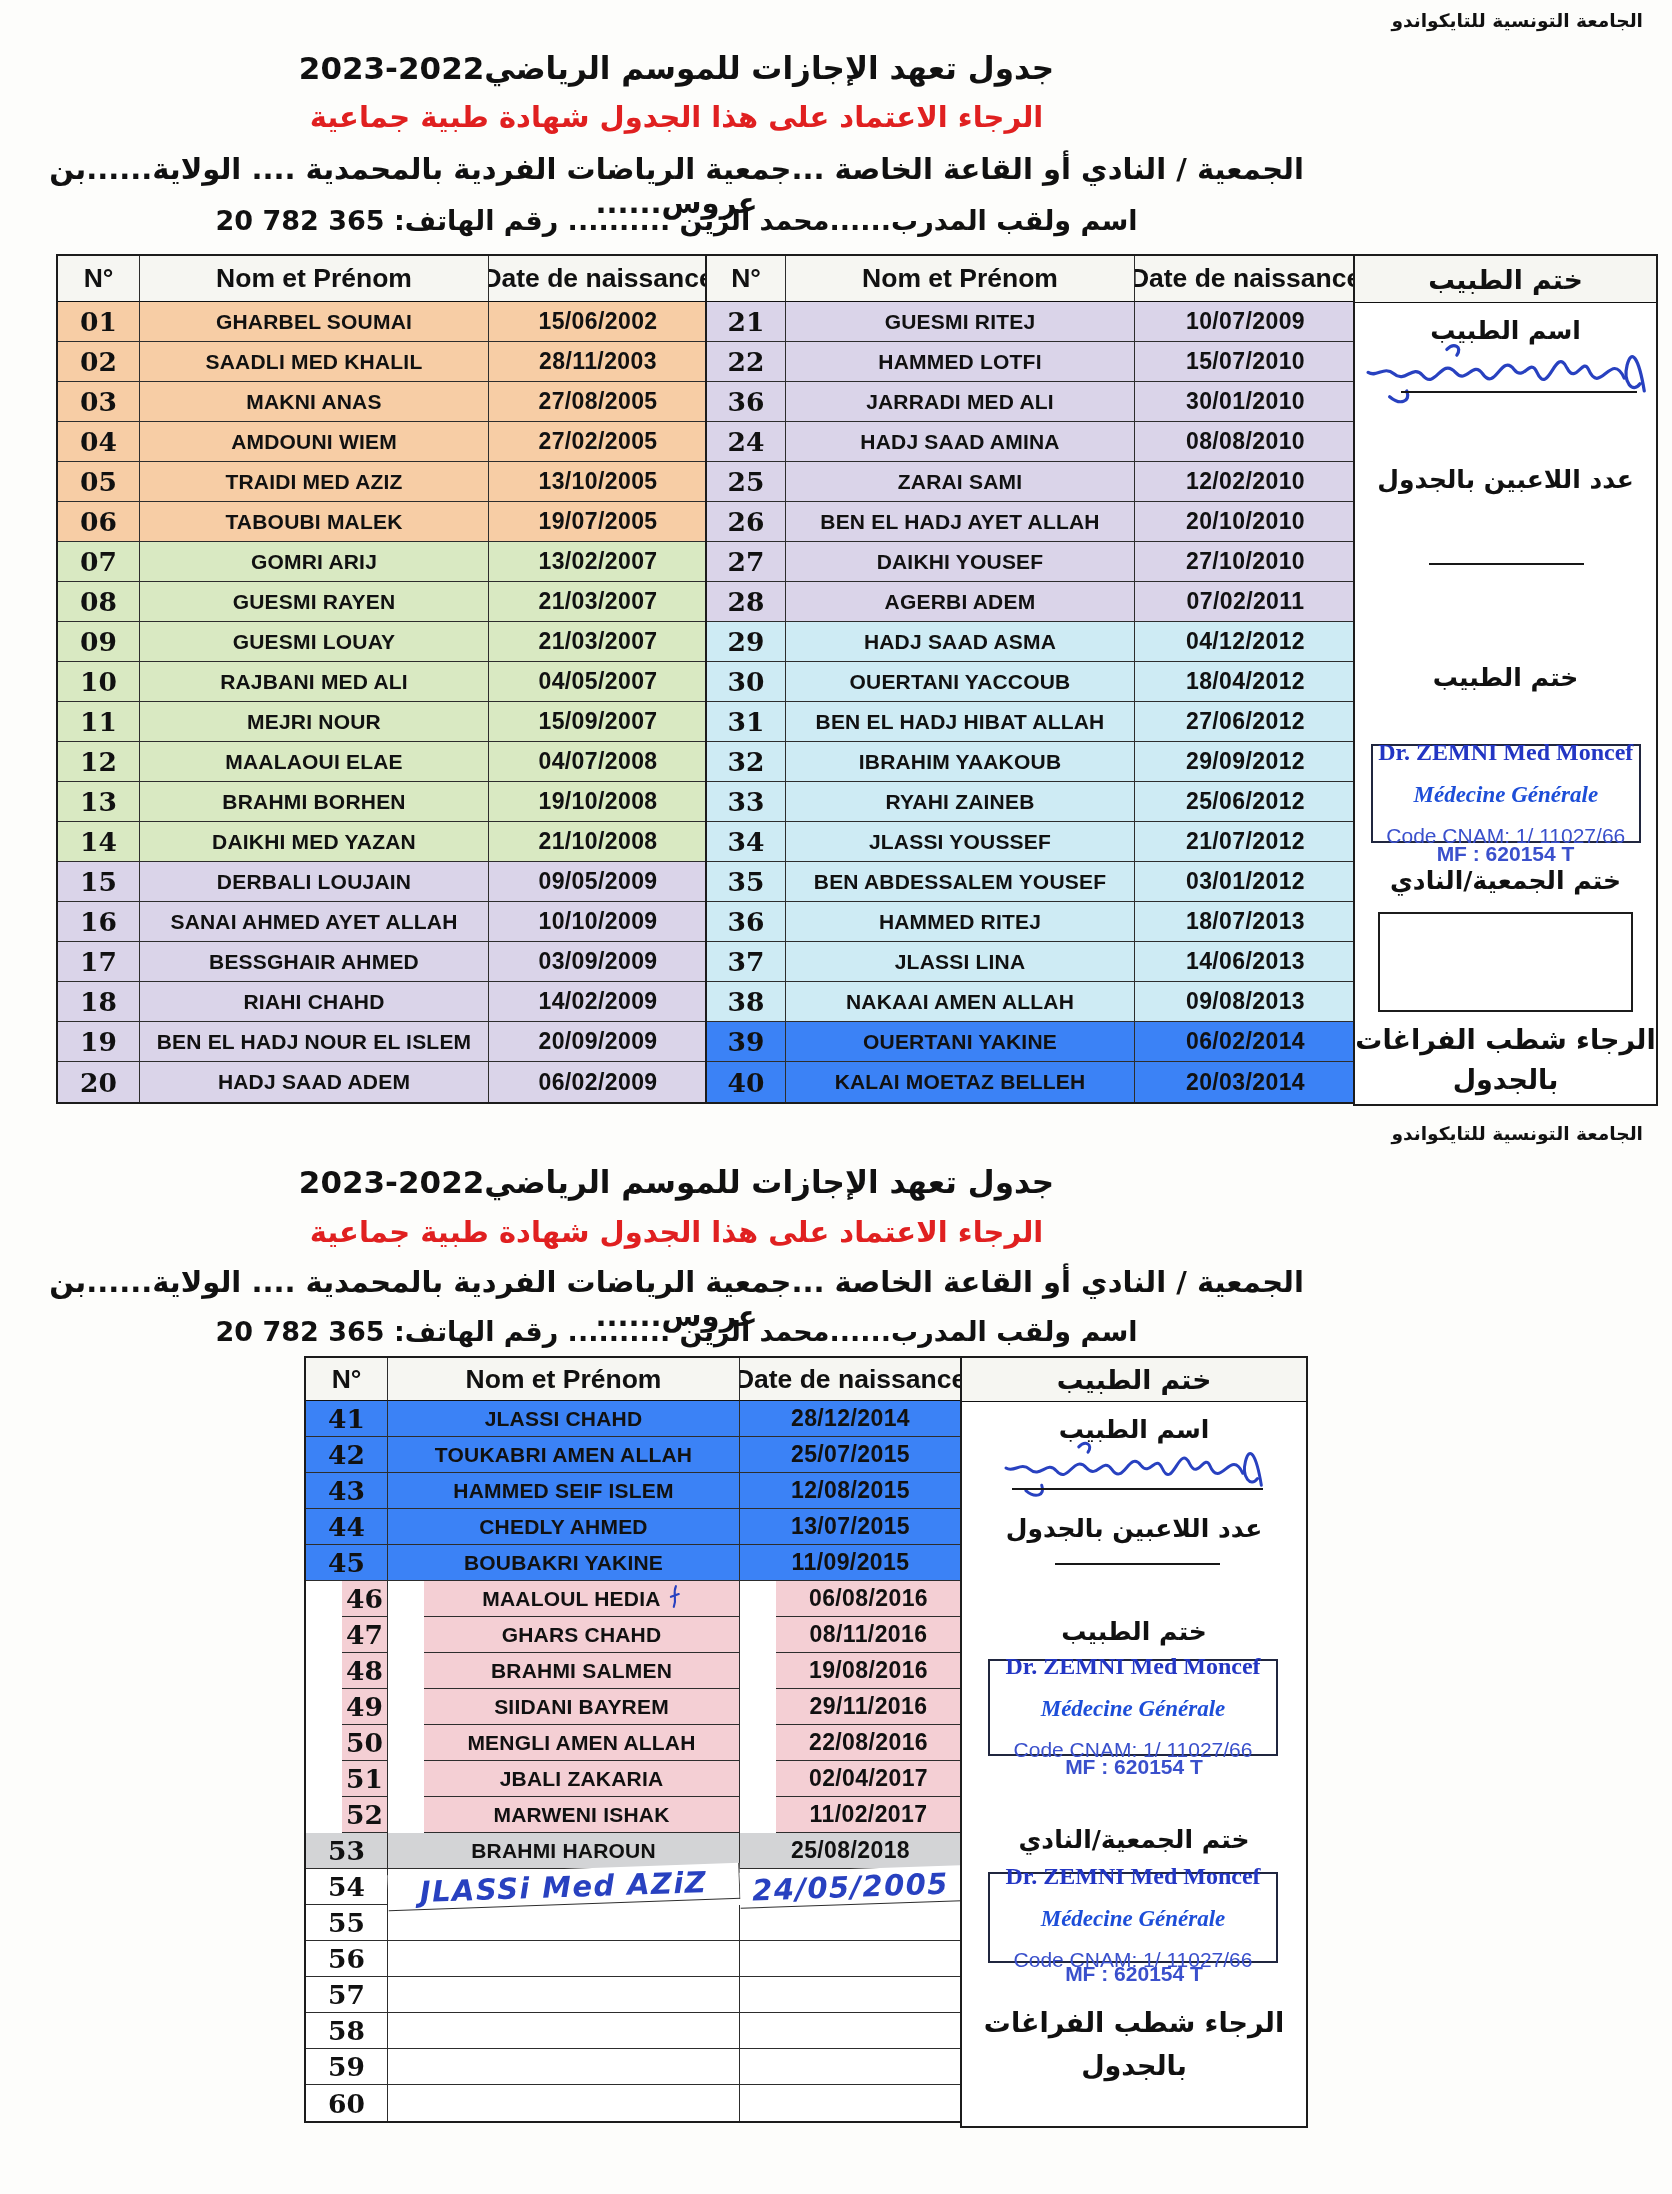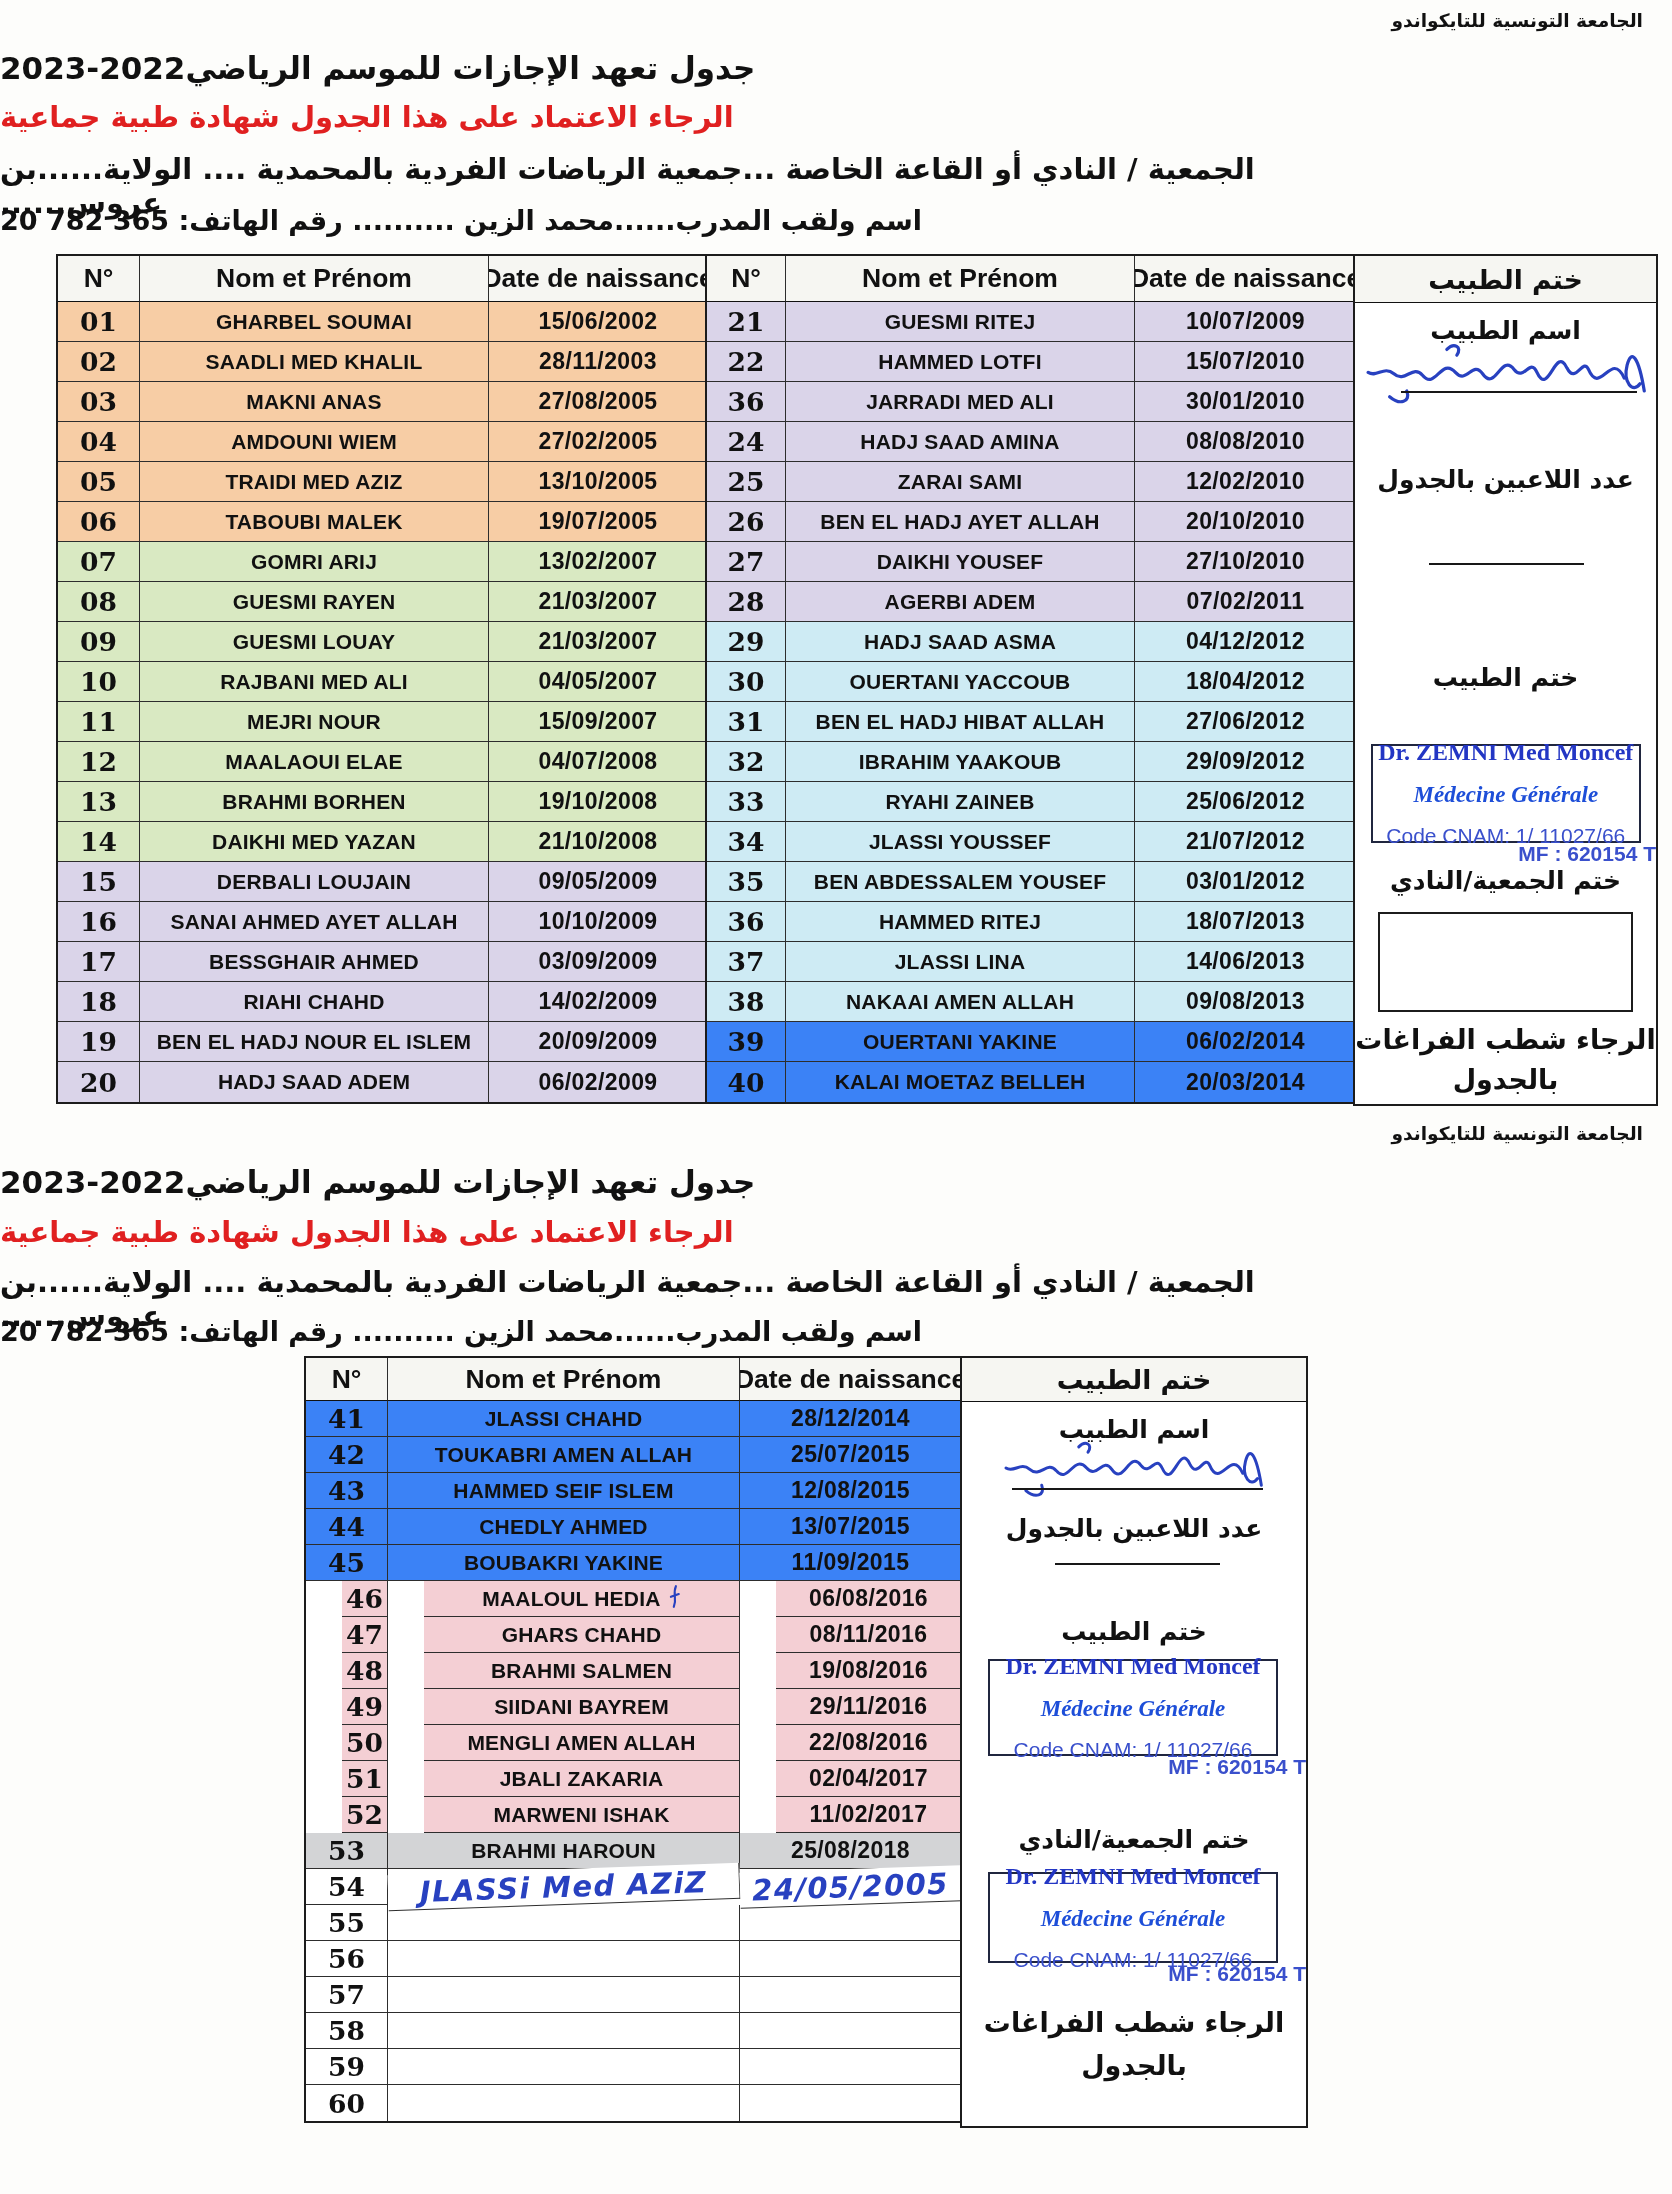--- a/index.html
+++ b/index.html
@@ -4,21 +4,21 @@
 <style>
   html,body{margin:0;padding:0;background:#e8e8e8;}
   .page{
     position:relative;width:1673px;height:2194px;margin:0 auto;
     background:#fdfdfb;overflow:hidden;
     font-family:"Liberation Sans",sans-serif;color:#111;
   }
   
   .fed{position:absolute;right:30px;width:358px;text-align:right;
        font-family:"DejaVu Sans",sans-serif;font-size:18.6px;font-weight:600;direction:rtl;}
-  .hline{position:absolute;left:0;width:1353px;text-align:left;direction:rtl;
+  .hline{position:absolute;left:0;width:1353px;text-align:center;direction:rtl;
          font-family:"DejaVu Sans",sans-serif;font-weight:bold;}
   .title-line{font-size:31px;}
   .notice-line{font-size:29px;color:#e02020;}
   .club-line{font-size:29px;}
   .coach-line{font-size:27px;}
   .num-ltr{direction:ltr;unicode-bidi:isolate;}
   
   .pgroup{position:absolute;border:2.1px solid #1c1c1c;background:#fff;}
   .phead,.prow{display:grid;grid-template-columns:var(--cols);}
   .phead{height:var(--hh);background:#f6f6f2;}
@@ -54,21 +54,21 @@
             font-family:"DejaVu Sans",sans-serif;font-size:25px;font-weight:bold;}
   .sp-note{position:absolute;left:0;right:0;text-align:center;
            font-family:"DejaVu Sans",sans-serif;font-size:27px;font-weight:bold;}
   .sp-line{position:absolute;height:2.1px;background:#181818;}
   .sig{position:absolute;}
   .stampbox{position:absolute;border:2.1px solid #20263f;background:rgba(255,255,255,.0);
             display:flex;flex-direction:column;align-items:center;justify-content:center;direction:ltr;gap:16px;}
   .st1{color:#2336c4;font-family:"Liberation Serif",serif;font-weight:bold;font-size:24px;white-space:nowrap;}
   .st2{color:#1d4ed8;font-family:"Liberation Serif",serif;font-weight:bold;font-style:italic;font-size:23px;white-space:nowrap;}
   .st3{color:#3a50cc;font-weight:normal;font-size:21px;white-space:nowrap;}
-  .st4{position:absolute;left:0;right:0;text-align:right;color:#3a50cc;
+  .st4{position:absolute;left:0;right:0;text-align:center;color:#3a50cc;
        font-weight:bold;font-size:21px;direction:ltr;}
   .emptybox{position:absolute;border:2.1px solid #1c1c1c;background:#fff;}
 </style>
 </head>
 <body>
 
 <div class="page">
 
   <div class="fed" style="top:10px;">الجامعة التونسية للتايكواندو</div>
 

